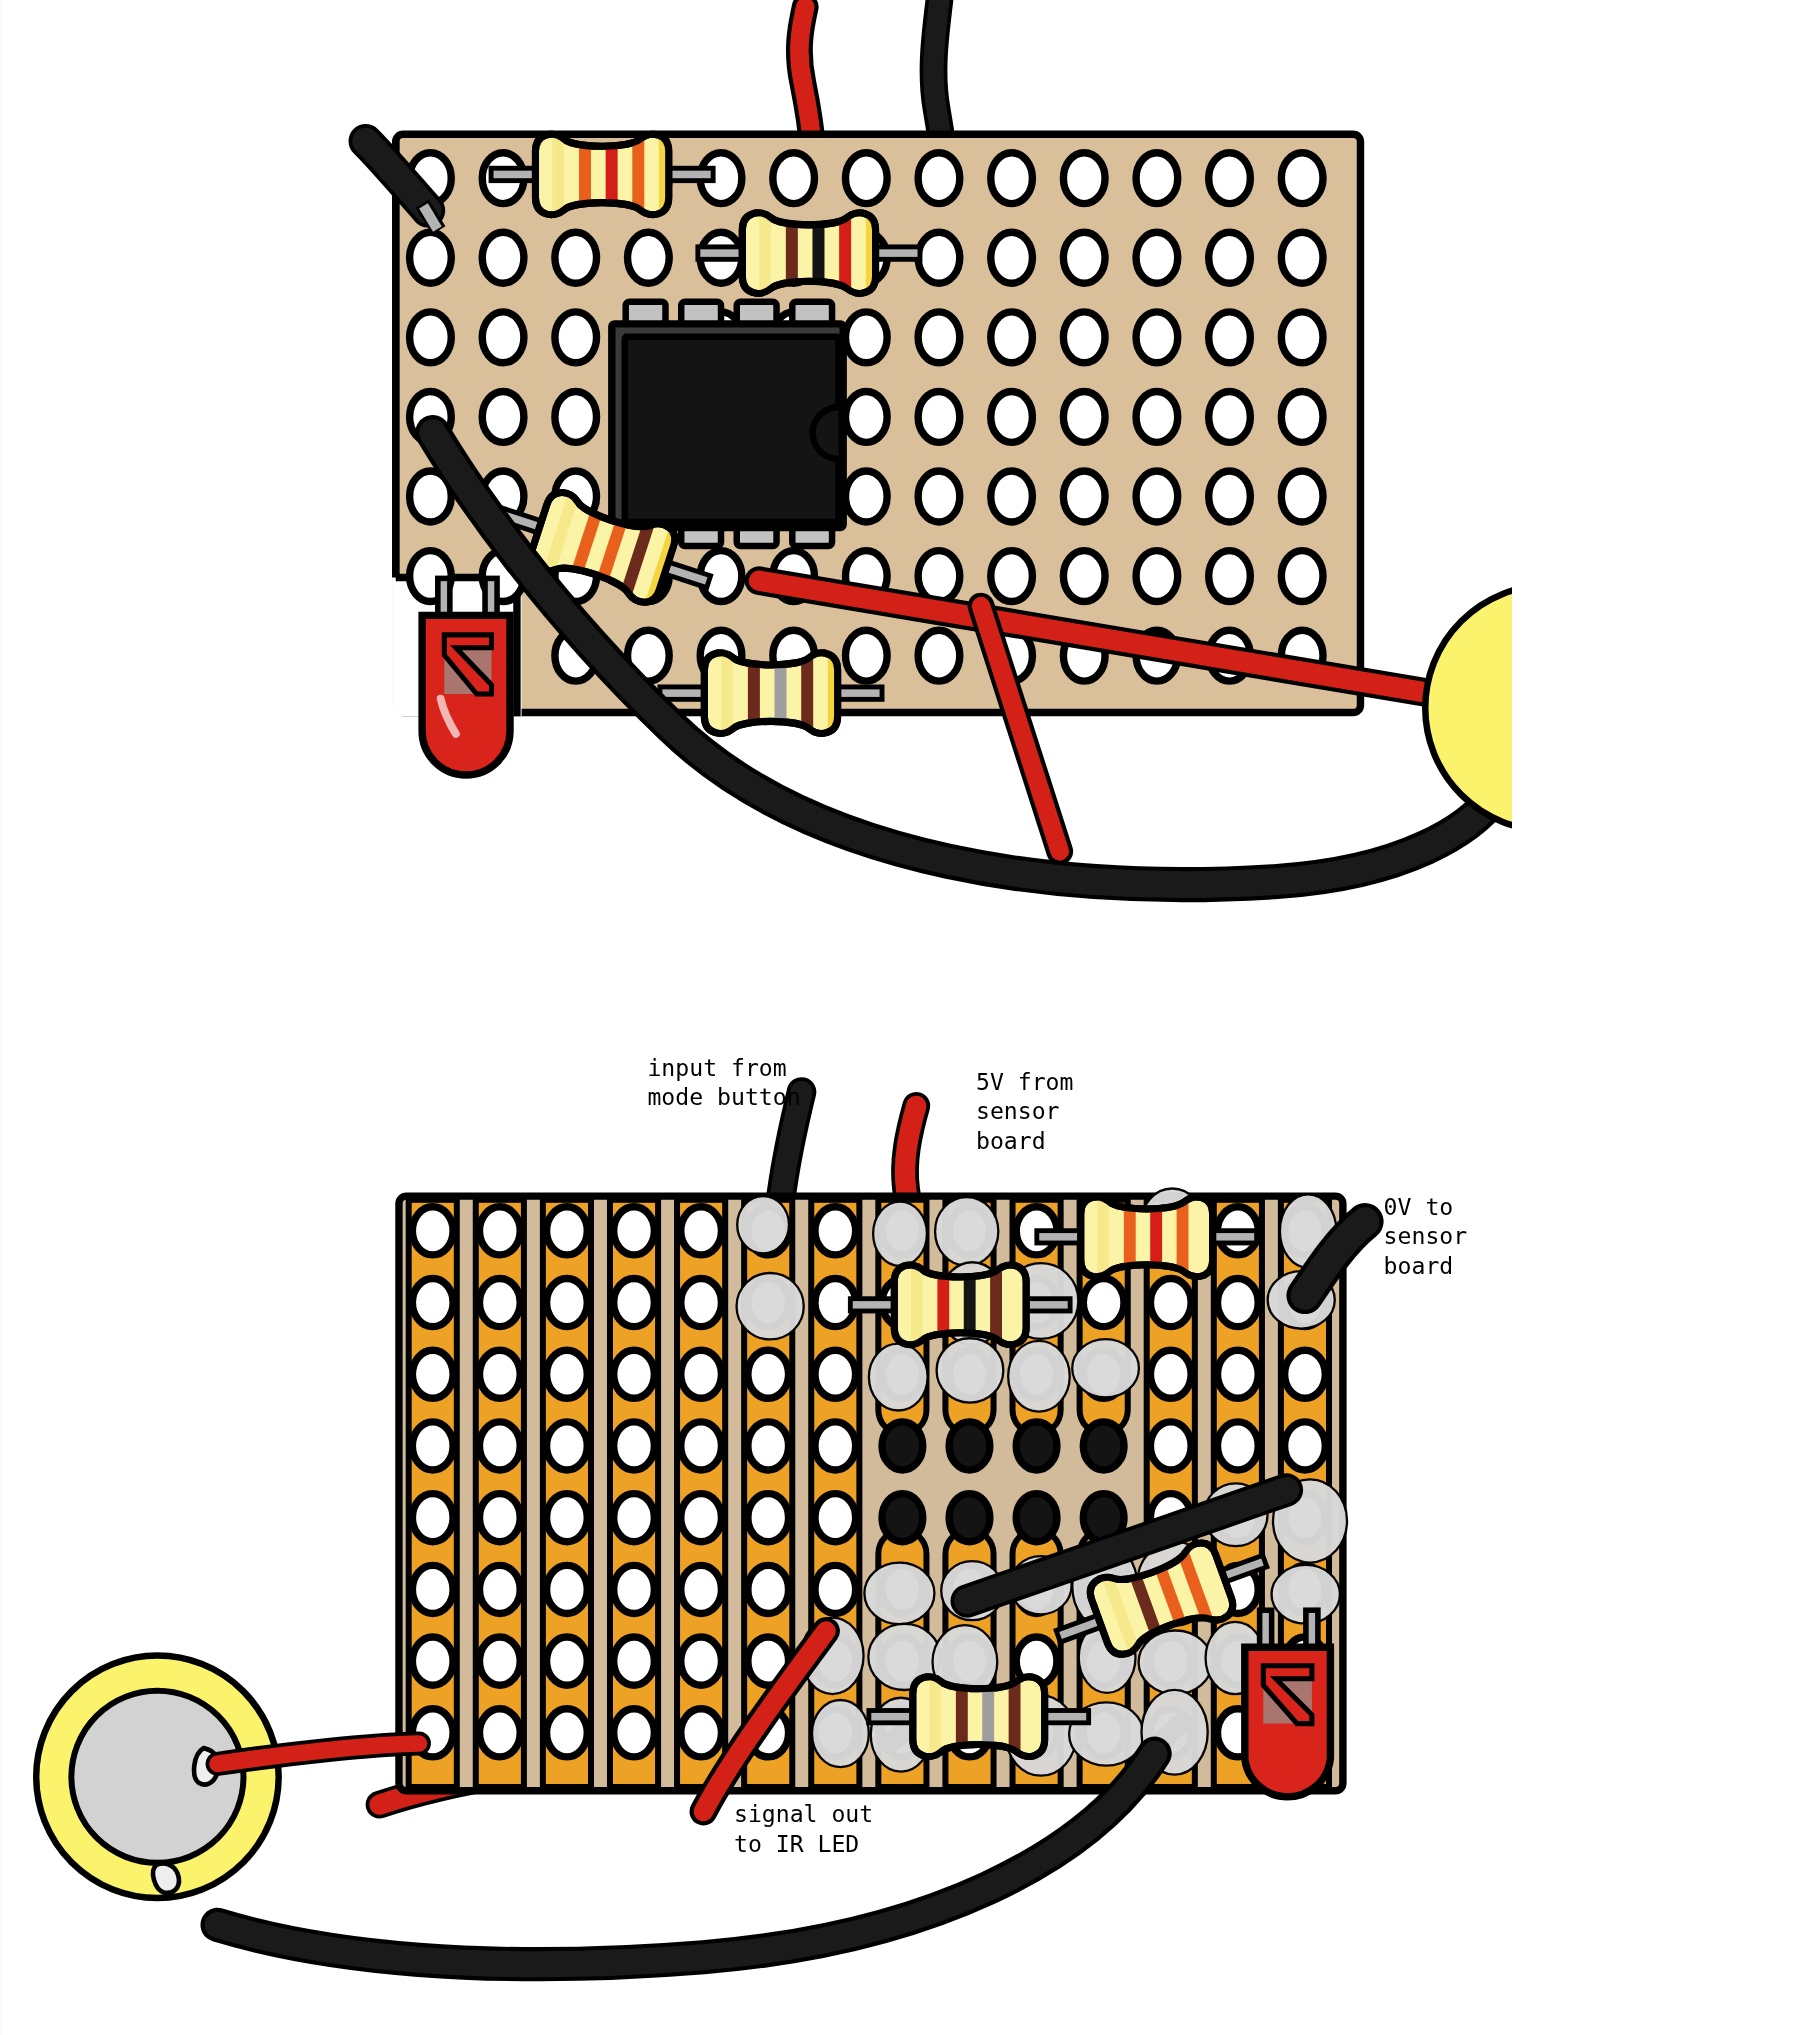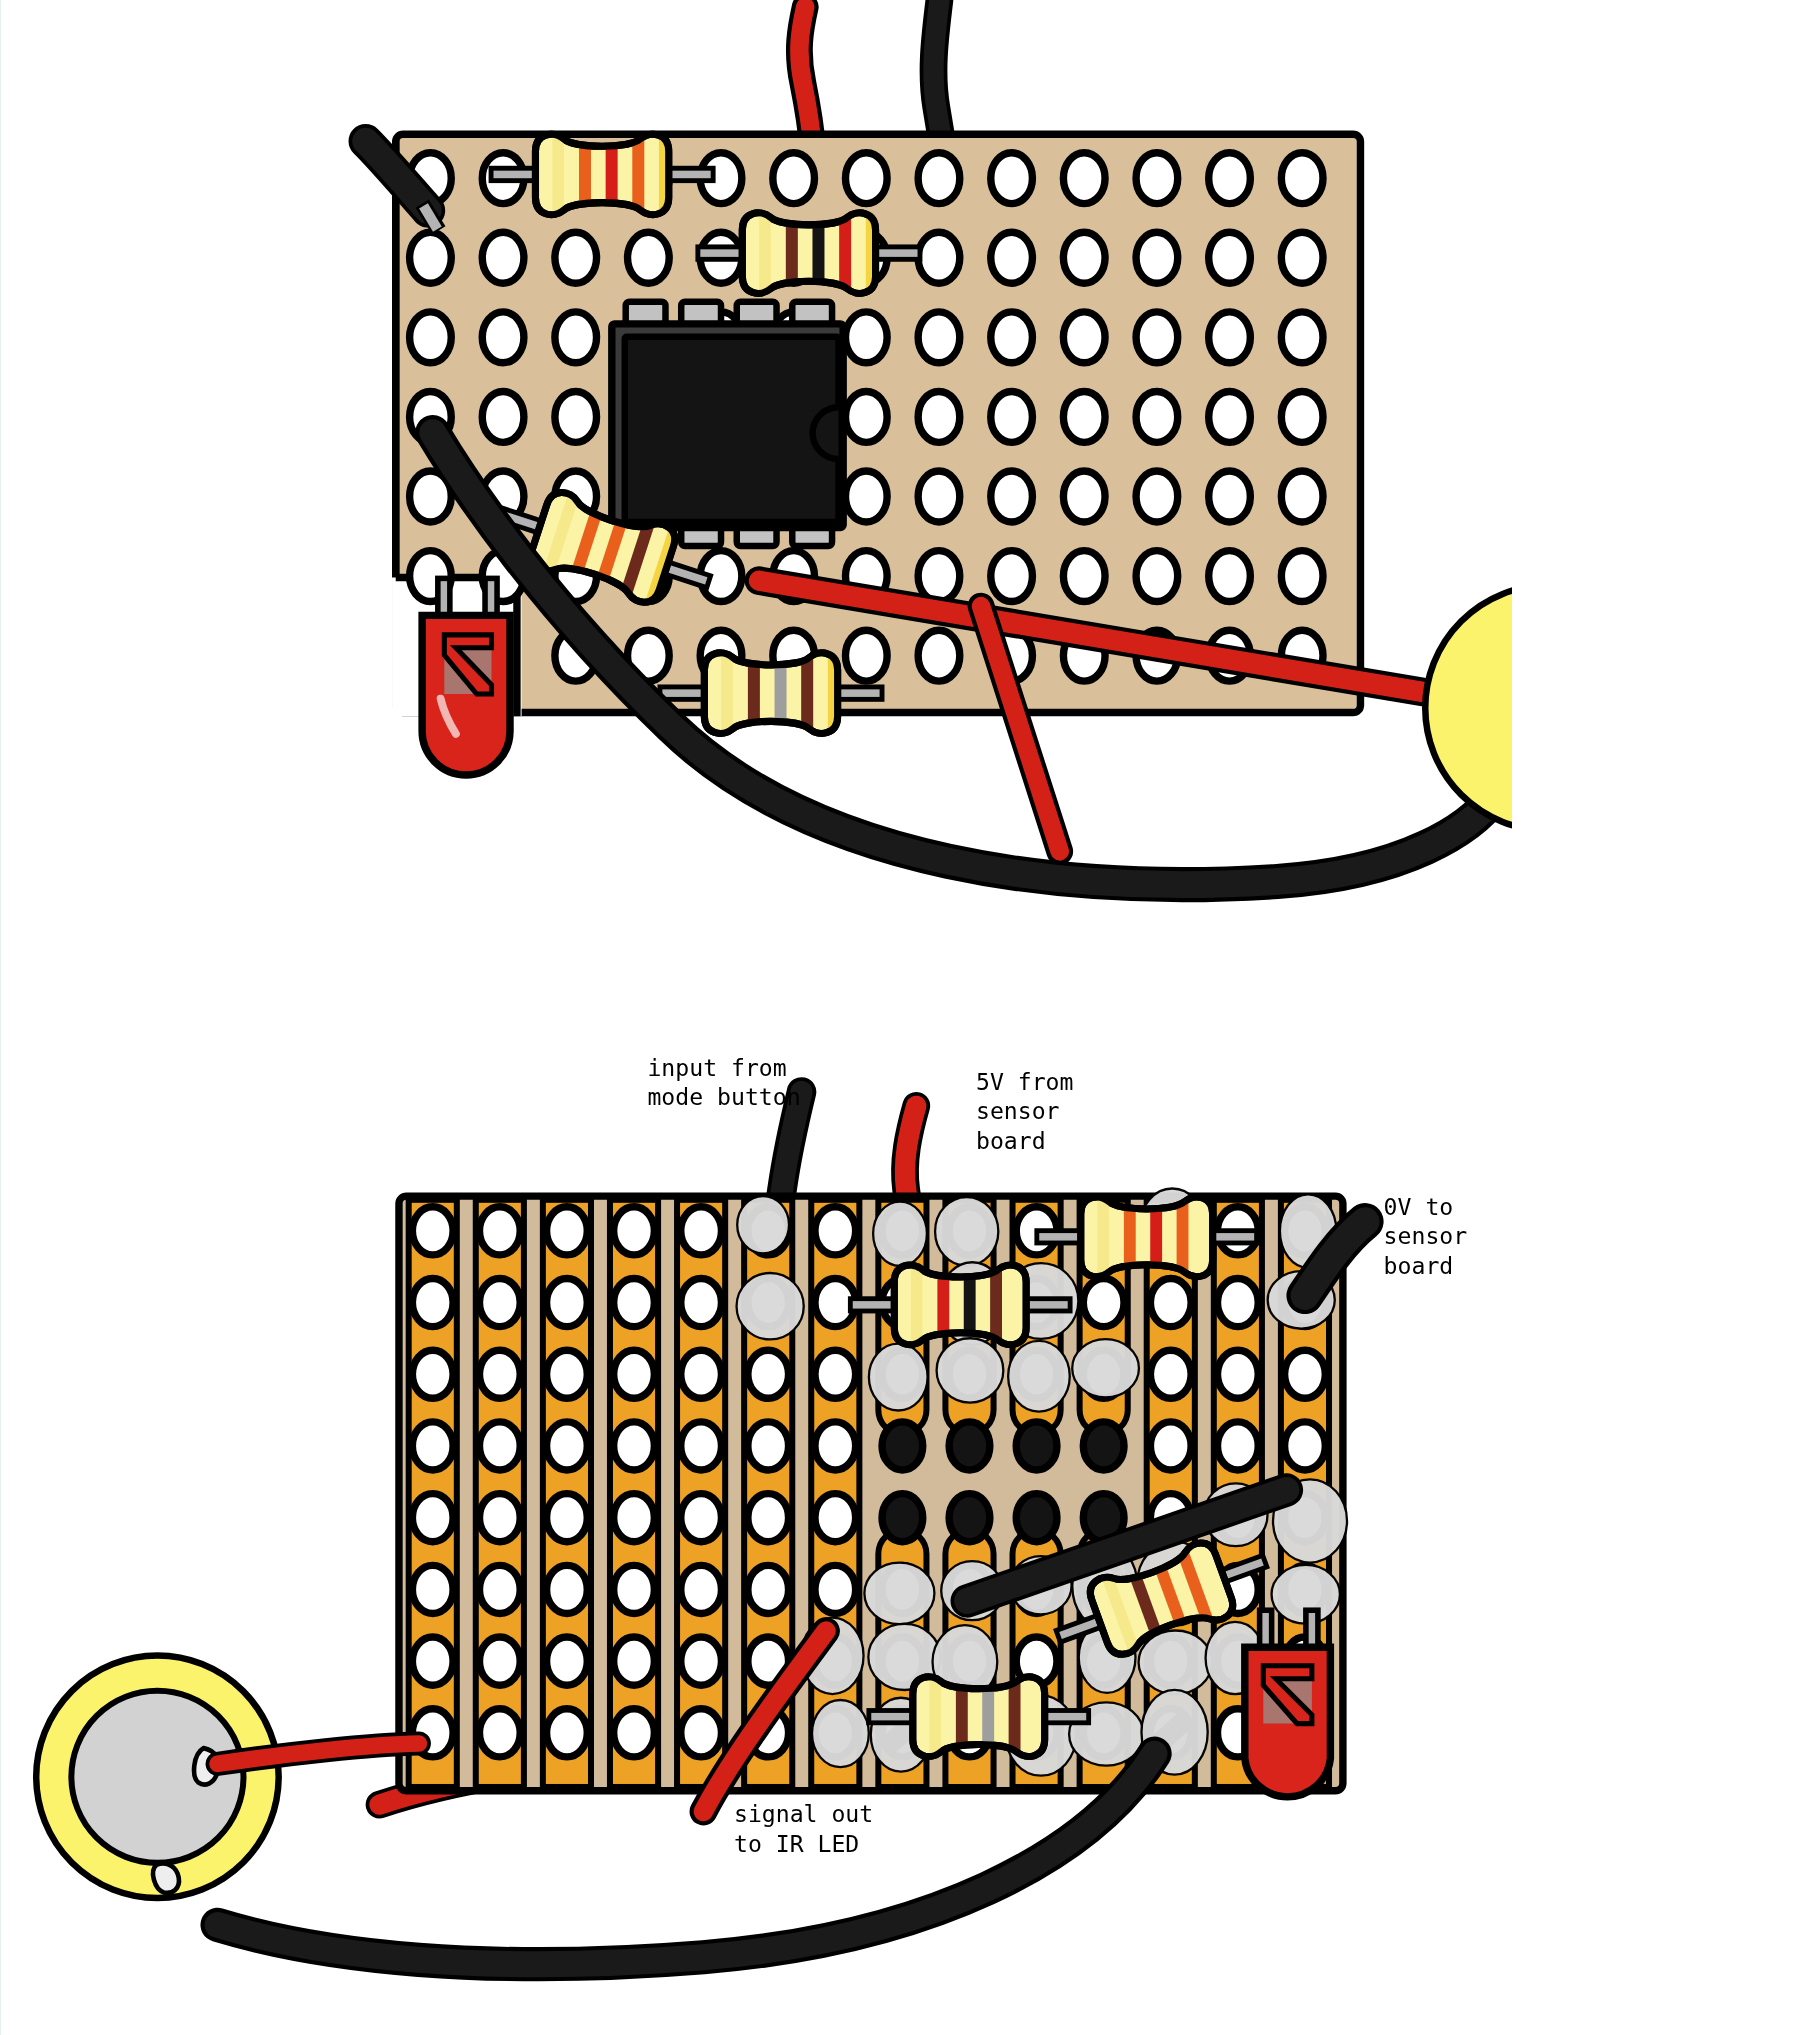--- a/index.html
+++ b/index.html
@@ -1,17 +1,17 @@
 <!DOCTYPE html>
 <html style="font-size:7.4px"><head>
 <meta charset="utf-8">
 <style>
   html,body{margin:0;padding:0;background:#ffffff;}
   body{font-family:"DejaVu Sans Mono", monospace;}
-  #stage{position:relative;width:1512px;height:2035px;background:#15803d;overflow:hidden;}
+  #stage{position:relative;width:1512px;height:2035px;background:#c4b5fd;overflow:hidden;}
   svg{display:block;}
   .lbl{font-family:"DejaVu Sans Mono","Liberation Mono",monospace;font-size:50px;fill:#000;letter-spacing:0px;}
 </style>
 </head>
 <body>
 
 <div id="stage">
 <svg id="art" width="1796" height="2035" viewBox="0 0 3881 4398" xmlns="http://www.w3.org/2000/svg">
 
   <defs>

